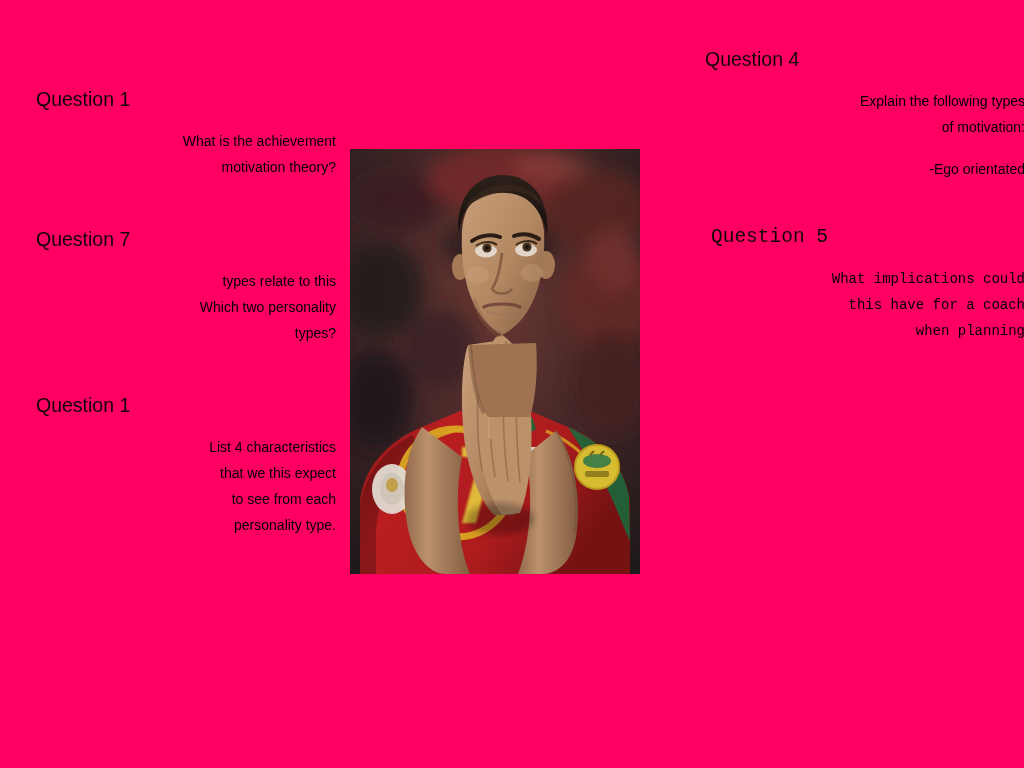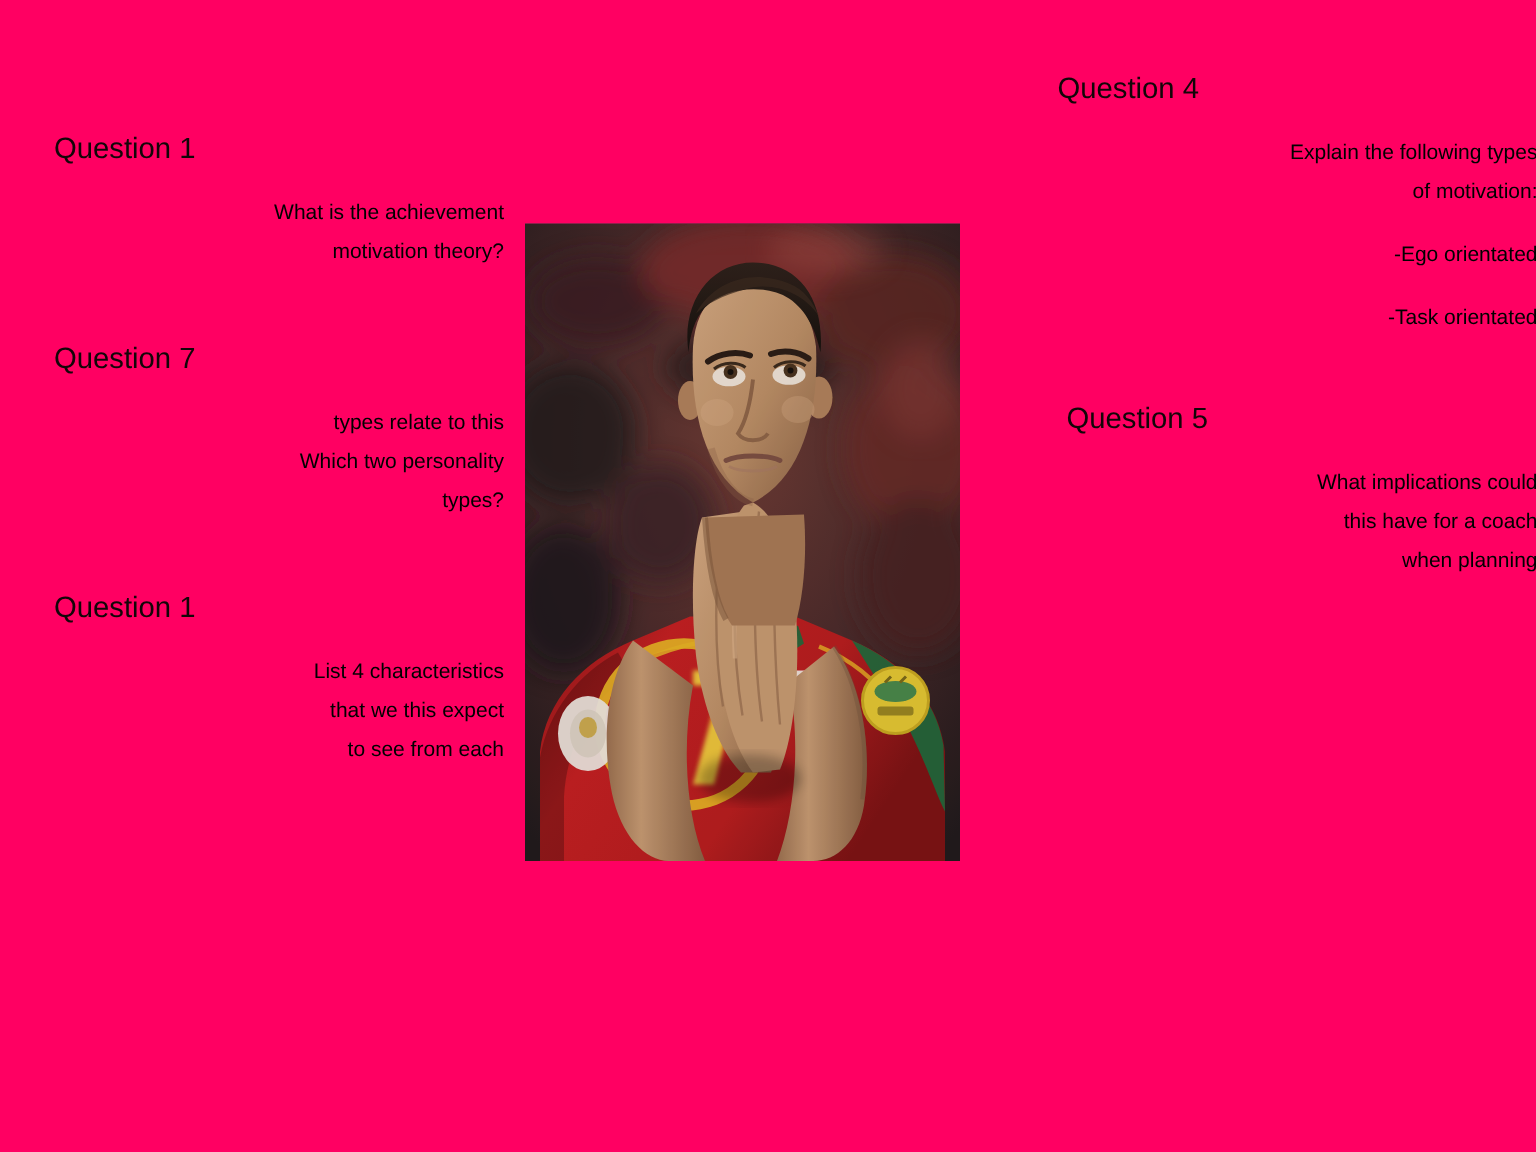--- a/index.html
+++ b/index.html
@@ -45,21 +45,21 @@
     line-height: 26px;
     color: #000000;
     margin: 16px 0 0 0;
     text-align: right;
   }
   .q-body .line { display: block; }
 
   .gap-lg { height: 46px; }
   .gap-q5 { height: 42px; }
 
-  .indent-q5 { margin-left: 6px; }
+  .indent-q5 { margin-left: 6px; font-family: Liberation Mono, monospace; }
 
   
   .photo {
     position: absolute;
     left: 350px;
     top: 149px;
     width: 290px;
     height: 425px;
     overflow: hidden;
     background: #3a3f42;
@@ -93,35 +93,35 @@
     </div>
 
     <div class="gap-lg"></div>
 
     <div class="q-block">
       <div class="q-heading">Question 1</div>
       <div class="q-body">
         <span class="line">List 4 characteristics</span>
         <span class="line">that we this expect</span>
         <span class="line">to see from each</span>
+        <span class="line">personality type.</span>
       </div>
     </div>
 
   </div>
 
   <div class="col col-right">
 
     <div class="q-block">
       <div class="q-heading">Question 4</div>
       <div class="q-body">
         <span class="line">Explain the following types</span>
         <span class="line">of motivation:</span>
       </div>
       <div class="q-body">-Ego orientated</div>
-      <div class="q-body">-Task orientated</div>
     </div>
 
     <div class="gap-q5"></div>
 
     <div class="q-block indent-q5">
       <div class="q-heading">Question 5</div>
       <div class="q-body">
         <span class="line">What implications could</span>
         <span class="line">this have for a coach</span>
         <span class="line">when planning</span>

